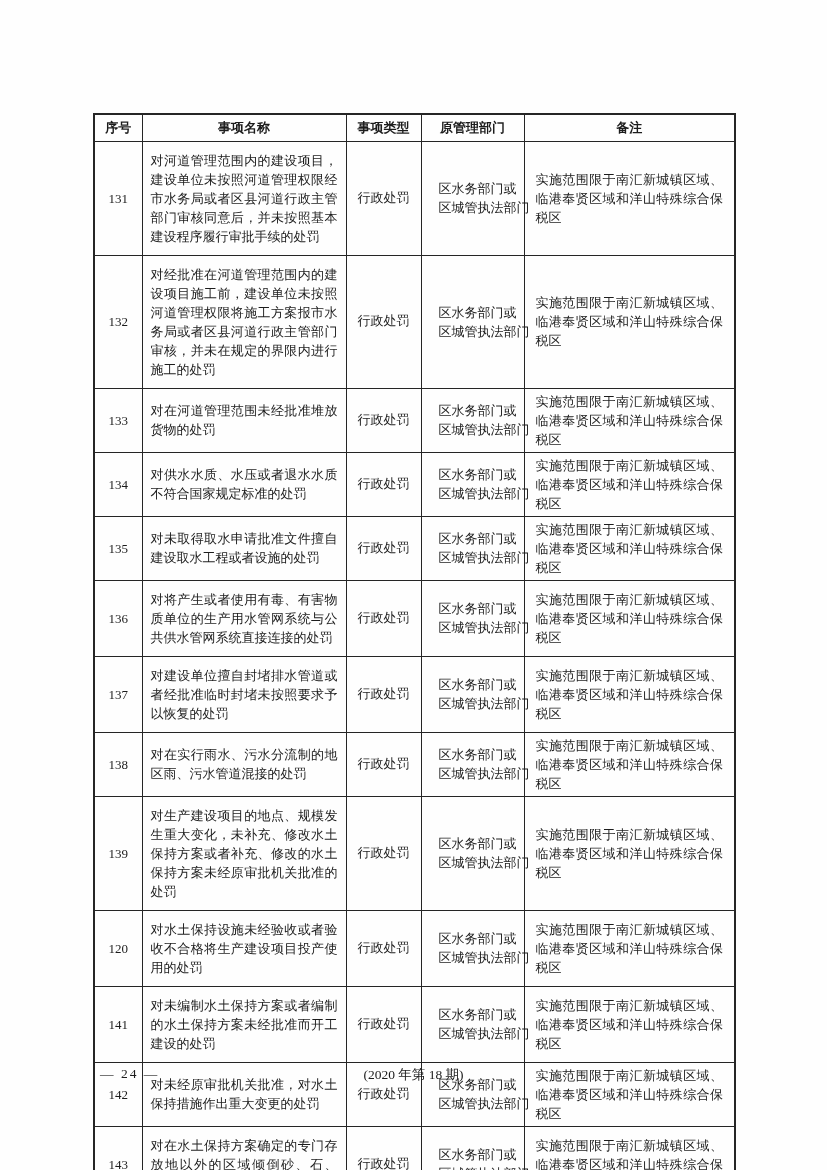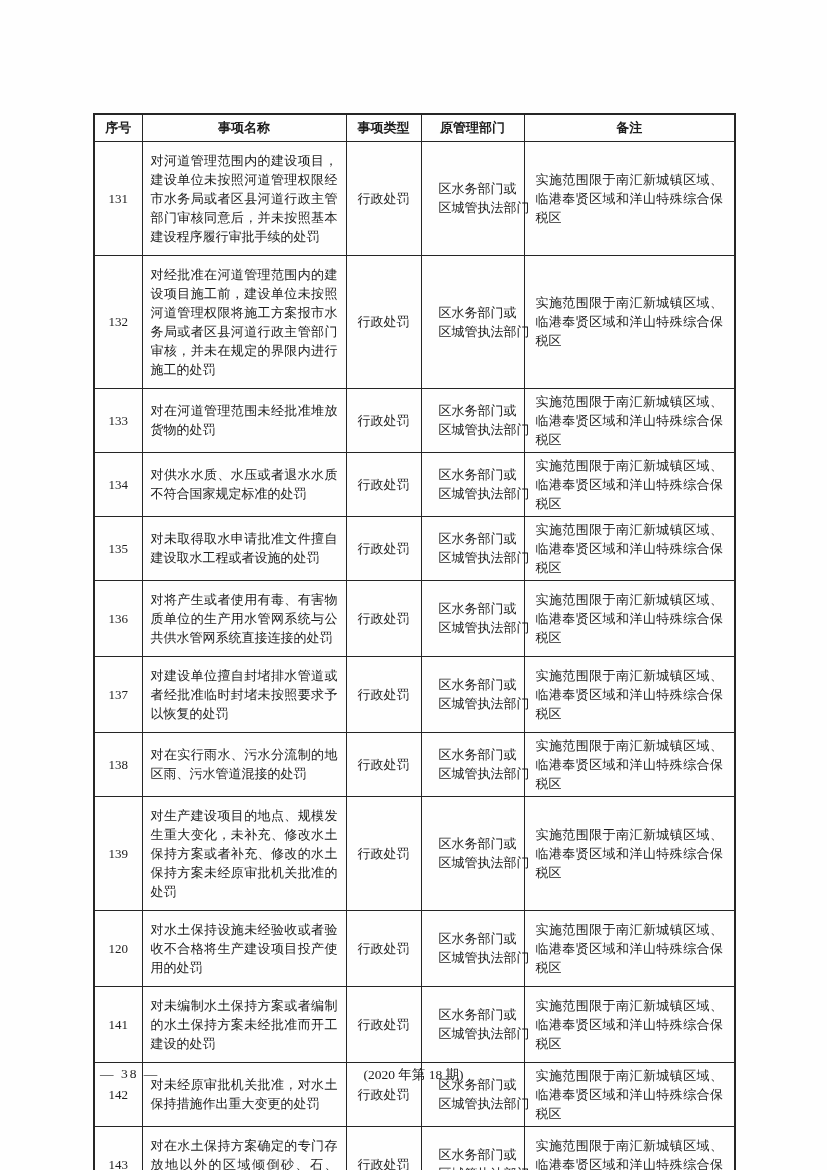--- a/index.html
+++ b/index.html
@@ -30,21 +30,21 @@
     line-height: 19px;
   }
   .doc-table thead th {
     height: 27px;
     font-weight: bold;
     text-align: center;
     padding: 2px 2px;
   }
   td.c-no   { text-align: center; padding: 2px 2px; }
   td.c-name { text-align: justify; text-align-last: left; padding: 9px 8px; }
-  td.c-type { text-align: center; padding: 0 2px; }
+  td.c-type { text-align: center; padding: 0 2px; font-family: Liberation Mono, monospace; }
   td.c-dept { text-align: center; padding: 2px 17px; }
   td.c-dept div { white-space: nowrap; }
   td.c-remark { text-align: justify; text-align-last: left; padding: 3px 11px; font-family: Liberation Serif, serif; }
   .footer {
     position: absolute;
     left: 0;
     top: 1066px;
     width: 100%;
     height: 20px;
     font-size: 13.5px;
@@ -213,17 +213,17 @@
     <td class="c-dept">
             <div>区水务部门或</div>
             <div>区城管执法部门</div>
           </td>
     <td class="c-remark">实施范围限于南汇新城镇区域、临港奉贤区域和洋山特殊综合保税区</td>
   </tr>
       </tbody>
   </table>
 
   <div class="footer">
-    <span class="page-num">— 38 —</span>
+    <span class="page-num">— 24 —</span>
     <span class="issue">(2020 年第 18 期)</span>
   </div>
 
 </div>
 
 </body></html>

